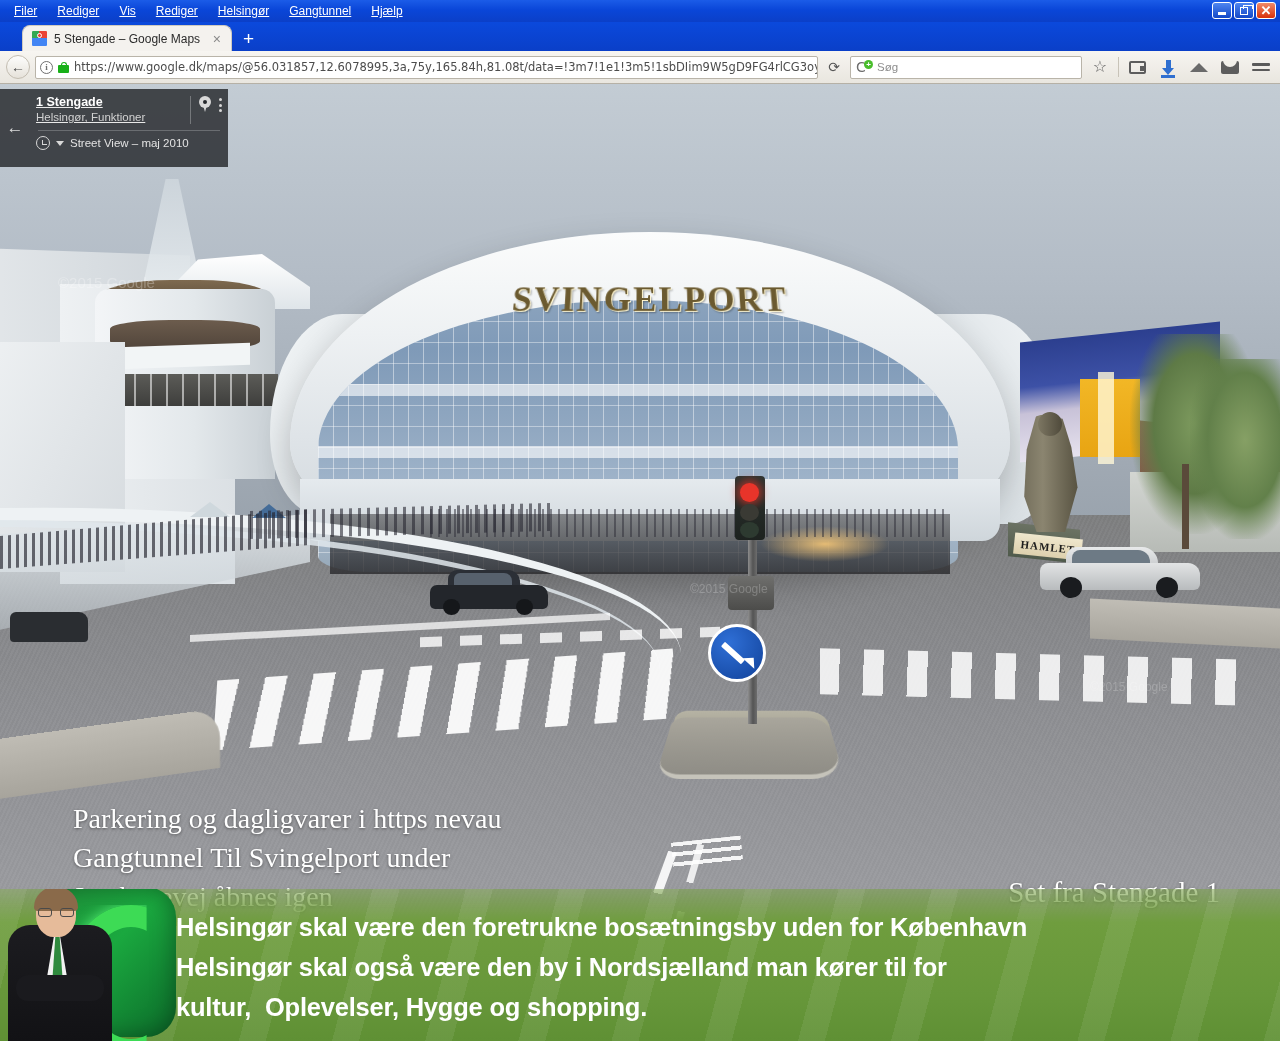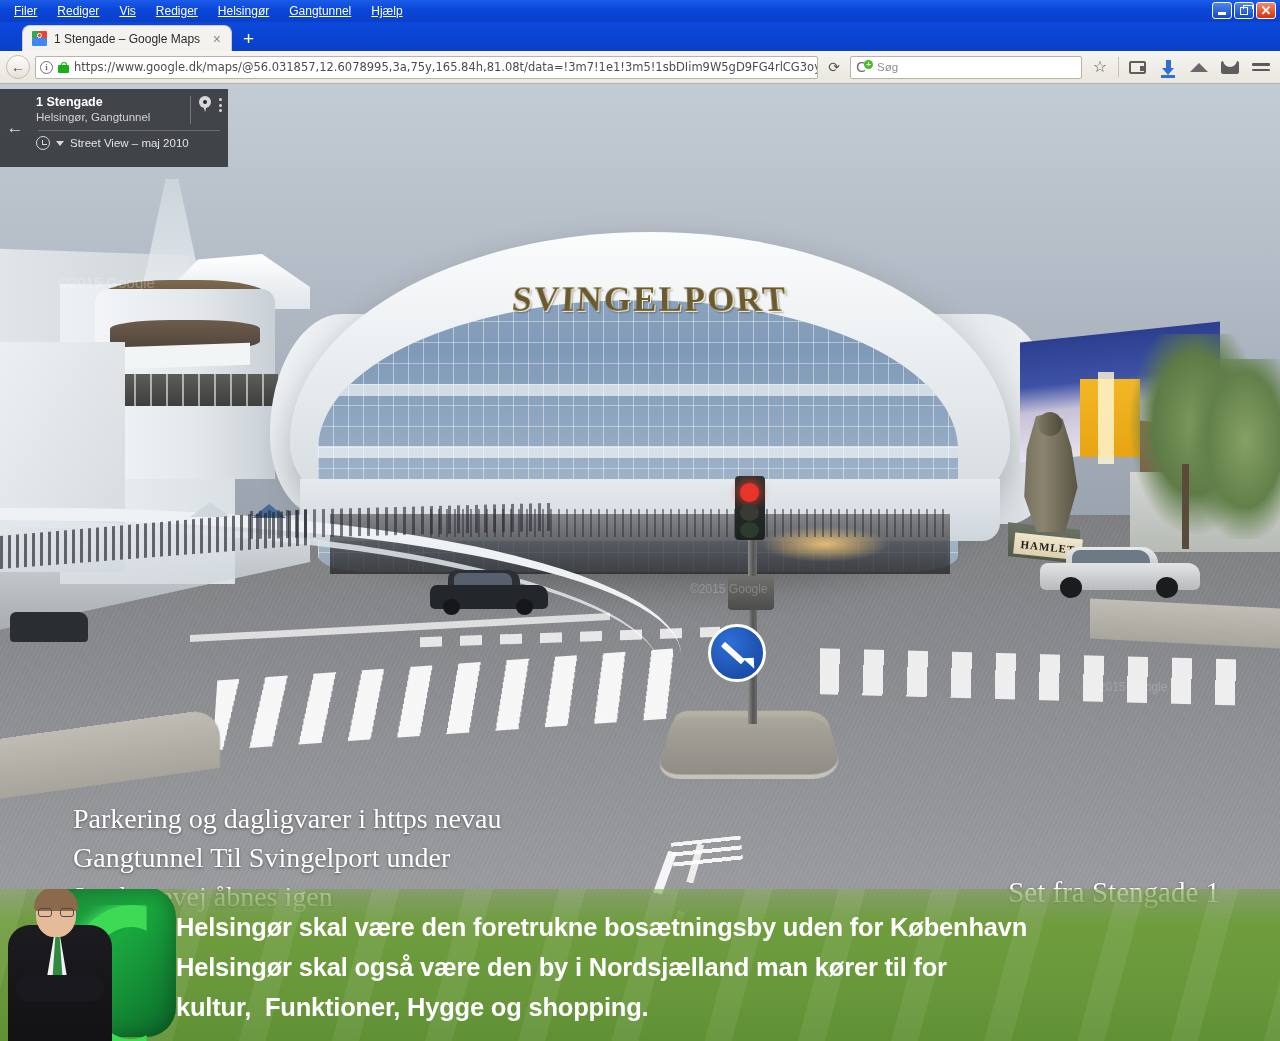--- a/index.html
+++ b/index.html
@@ -521,21 +521,21 @@
     background: rgba(36,39,43,.82);
     color:#e9e9e9;
     display:flex;
   }
   .sv-back {
     width:30px; display:flex; align-items:center; justify-content:center;
     font-size:17px; color:#dcdcdc;
   }
   .sv-card-body { flex:1; padding:6px 6px 0 6px; }
   .sv-title-row { display:flex; align-items:flex-start; }
-  .sv-titles { flex:1; }
+  .sv-titles { flex:1;text-decoration:underline; }
   .sv-addr-title { font-size:12.5px; font-weight:bold; color:#ffffff; line-height:15px; }
   .sv-addr-sub { font-size:11.5px; color:#d2d2d2; line-height:15px; }
   .sv-actions { display:flex; align-items:flex-start; gap:8px; padding-top:1px; }
   .sv-vsep{width:1px;height:28px;background:rgba(255,255,255,.28);}
   .pin-icon{width:12px;height:17px;position:relative;}
   .pin-icon .p{position:absolute;left:0;top:0;width:12px;height:12px;border-radius:50% 50% 50% 50%;background:#d8d8d8;}
   .pin-icon .t{position:absolute;left:3.5px;top:9px;width:0;height:0;border-left:2.5px solid transparent;border-right:2.5px solid transparent;border-top:7px solid #d8d8d8;}
   .pin-icon .h{position:absolute;left:4px;top:3.5px;width:4px;height:4px;border-radius:50%;background:#24272b;}
   .kebab{display:flex;flex-direction:column;gap:2.5px;align-items:center;padding-top:2px;}
   .kebab i{width:3px;height:3px;border-radius:50%;background:#d8d8d8;display:block;}
@@ -666,21 +666,21 @@
   </div>
 
   <div class="tabstrip">
     <div class="tab">
       <span class="gmaps-favicon">
         <i class="q1"></i>
           <i class="q2"></i>
           <i class="q3"></i>
           <i class="pin"></i>
       </span>
-      <span class="tab-title">1 Stengade – Google Maps</span>
+      <span class="tab-title">5 Stengade – Google Maps</span>
       <span class="tab-close">×</span>
     </div>
     <div class="newtab">+</div>
   </div>
 
   <div class="navbar">
     <div class="nav-circle">
       <span>←</span>
     </div>
     <div class="urlbox">
@@ -827,21 +827,21 @@
     <div class="wm" style="left:1040px;top:862px; color:rgba(255,255,255,.20);">©2015 Google</div>
     <div class="wm" style="left:690px; top:498px; font-size:12px; color:rgba(255,255,255,.22);">©2015 Google</div>
     <div class="wm" style="left:1090px;top:596px; font-size:12px; color:rgba(255,255,255,.20);">©2015 Google</div>
 
     <div class="sv-card">
       <div class="sv-back">←</div>
       <div class="sv-card-body">
         <div class="sv-title-row">
           <div class="sv-titles">
             <div class="sv-addr-title">1 Stengade</div>
-            <div class="sv-addr-sub">Helsingør, Gangtunnel</div>
+            <div class="sv-addr-sub">Helsingør, Funktioner</div>
           </div>
           <div class="sv-actions">
             <span class="sv-vsep"></span>
             <span class="pin-icon">
                 <i class="p"></i>
                 <i class="t"></i>
                 <i class="h"></i>
               </span>
             <span class="kebab">
                 <i></i>
@@ -875,17 +875,17 @@
           <i class="p-head"></i>
           <i class="p-hair"></i>
           <span class="p-glasses">
               <i></i>
               <i></i>
             </span>
         </div>
       </div>
       <div class="banner-text">Helsingør skal være den foretrukne bosætningsby uden for København
 Helsingør skal også være den by i Nordsjælland man kører til for
-kultur,  Funktioner, Hygge og shopping.</div>
+kultur,  Oplevelser, Hygge og shopping.</div>
     </div>
 
   </div>
 </div>
 
 </body></html>

